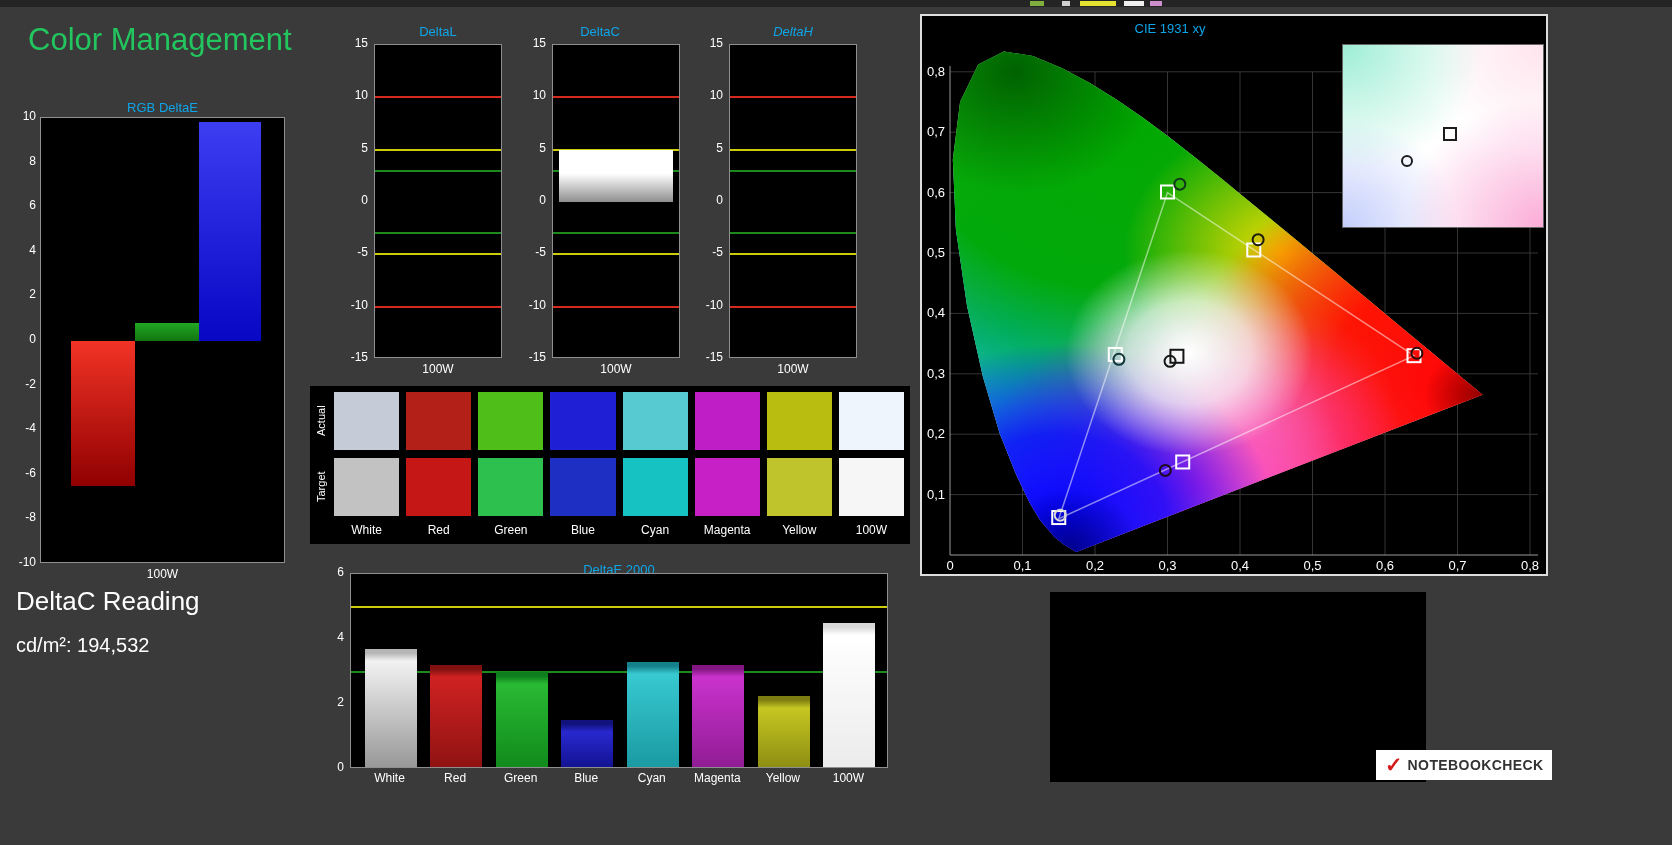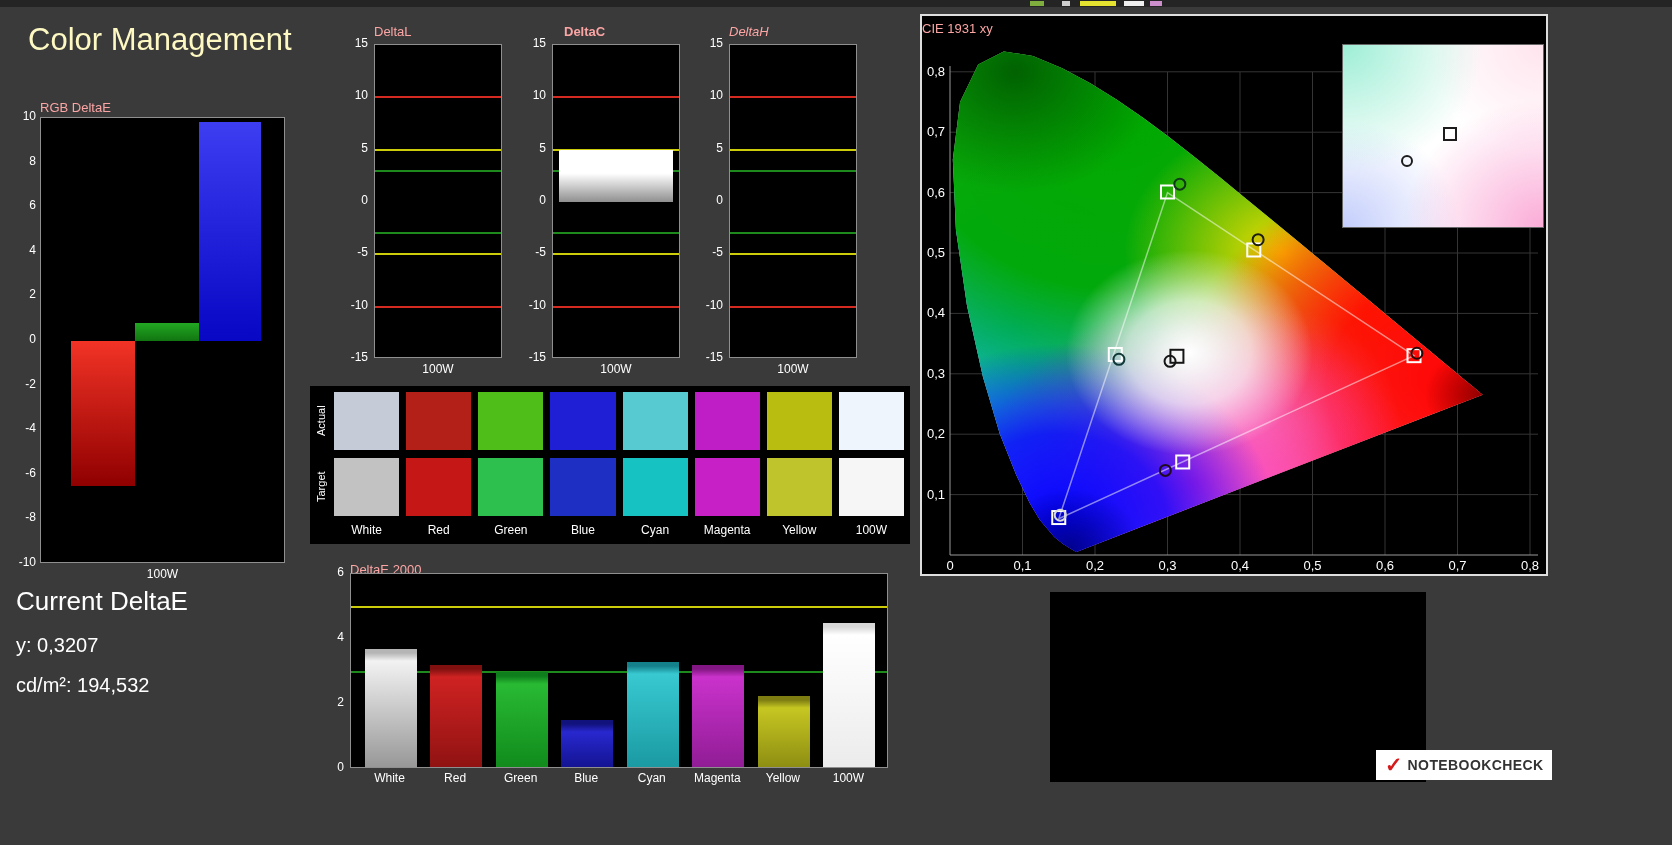--- a/index.html
+++ b/index.html
@@ -1,19 +1,19 @@
 <!DOCTYPE html>
 <html><head>
 <meta charset="utf-8">
 <style>
   * { margin:0; padding:0; box-sizing:border-box; }
   html,body { width:1672px; height:845px; background:#3a3a3a; font-family:"Liberation Sans", sans-serif; color:#fff; overflow:hidden; }
   body { position:relative; }
   .abs { position:absolute; }
-  .chart-title { position:absolute; font-size:13px; color:#fca5a5; }
+  .chart-title { position:absolute; text-align:center; font-size:13px; color:#0ea5e9; }
   .plot { position:absolute; background:#000; border:1px solid #8f8f8f; overflow:hidden; }
   .x-label { position:absolute; text-align:center; font-size:12px; color:#fff; }
   .reading-line { font-size:20px; line-height:40px; color:#fff; }
   .swatch-table { background:#000; }
   .row-label { position:absolute; left:0; width:22px; display:flex; align-items:center; justify-content:center;
                writing-mode:vertical-rl; transform:rotate(180deg); font-size:11px; color:#fff; }
   .swatch-row { position:absolute; left:24px; right:6px; height:58px; display:flex; gap:7px; }
   .swatch-labels { position:absolute; left:24px; right:6px; height:16px; display:flex; gap:7px; }
   .cie-panel { background:#000; border:2px solid #dedede; }
   .inset { position:absolute; border:1px solid #666;
@@ -41,21 +41,21 @@
 <div class="abs" style="left:0;top:0;width:1672px;height:845px;">
 
   <div class="top-strip">
     <span class="strip-bit" style="left:1030px;width:14px;background:#7fae3f;"></span>
     <span class="strip-bit" style="left:1062px;width:8px;background:#cfcfcf;"></span>
     <span class="strip-bit" style="left:1080px;width:36px;background:#e6e330;"></span>
     <span class="strip-bit" style="left:1124px;width:20px;background:#efefef;"></span>
     <span class="strip-bit" style="left:1150px;width:12px;background:#cc8fcc;"></span>
   </div>
 
-  <div class="abs" style="left:28px;top:22px;font-size:31px;font-weight:400;color:#fef9c3;">Color Management</div>
+  <div class="abs" style="left:28px;top:22px;font-size:31px;font-weight:400;color:#22c55e;">Color Management</div>
 
   <div id="rgb-chart" class="abs" style="left:18px;top:96px;width:272px;height:502px;">
     <div class="chart-title" style="left:22px;width:245px;top:4px;">RGB DeltaE</div>
     <div id="rgb-plot" class="plot" style="left:22px;top:21px;width:245px;height:446px;">
         <div style="position: absolute; left: 30px; width: 64px; top: 223px; height: 144.95px; background: linear-gradient(rgb(242, 51, 38), rgb(143, 0, 0));"></div>
         <div style="position: absolute; left: 94px; width: 64px; top: 205.16px; height: 17.84px; background: linear-gradient(rgb(34, 168, 34), rgb(17, 117, 17));"></div>
         <div style="position: absolute; left: 158px; width: 62px; top: 4.46px; height: 218.54px; background: linear-gradient(rgb(61, 61, 242), rgb(7, 7, 196));"></div>
       </div>
     <div class="x-label" style="left:22px;width:245px;top:471px;">100W</div>
   <div style="position: absolute; left: 0px; width: 18px; top: 13px; text-align: right; font-size: 12px; color: rgb(255, 255, 255);">10</div>
@@ -85,21 +85,21 @@
   <div style="position: absolute; left: 0px; width: 26px; top: 14px; text-align: right; font-size: 12px; color: rgb(255, 255, 255);">15</div>
       <div style="position: absolute; left: 0px; width: 26px; top: 66.3333px; text-align: right; font-size: 12px; color: rgb(255, 255, 255);">10</div>
       <div style="position: absolute; left: 0px; width: 26px; top: 118.667px; text-align: right; font-size: 12px; color: rgb(255, 255, 255);">5</div>
       <div style="position: absolute; left: 0px; width: 26px; top: 171px; text-align: right; font-size: 12px; color: rgb(255, 255, 255);">0</div>
       <div style="position: absolute; left: 0px; width: 26px; top: 223.333px; text-align: right; font-size: 12px; color: rgb(255, 255, 255);">-5</div>
       <div style="position: absolute; left: 0px; width: 26px; top: 275.667px; text-align: right; font-size: 12px; color: rgb(255, 255, 255);">-10</div>
       <div style="position: absolute; left: 0px; width: 26px; top: 328px; text-align: right; font-size: 12px; color: rgb(255, 255, 255);">-15</div>
     </div>
 
   <div id="dc-chart" class="abs" style="left:520px;top:22px;width:162px;height:362px;">
-    <div class="chart-title" style="left:44px;width:128px;top:2px;font-weight:bold;">DeltaC</div>
+    <div class="chart-title" style="left:16px;width:128px;top:2px;">DeltaC</div>
     <div id="dc-plot" class="plot" style="left:32px;top:22px;width:128px;height:314px;">
         <div style="position: absolute; left: 0px; right: 0px; top: 51.3333px; height: 2px; background: rgb(212, 42, 32); z-index: 1;"></div>
         <div style="position: absolute; left: 0px; right: 0px; top: 260.667px; height: 2px; background: rgb(212, 42, 32); z-index: 1;"></div>
         <div style="position: absolute; left: 0px; right: 0px; top: 103.667px; height: 2px; background: rgb(204, 204, 10); z-index: 1;"></div>
         <div style="position: absolute; left: 0px; right: 0px; top: 208.333px; height: 2px; background: rgb(204, 204, 10); z-index: 1;"></div>
         <div style="position: absolute; left: 0px; right: 0px; top: 124.6px; height: 2px; background: rgb(30, 138, 30); z-index: 1;"></div>
         <div style="position: absolute; left: 0px; right: 0px; top: 187.4px; height: 2px; background: rgb(30, 138, 30); z-index: 1;"></div>
         <div style="position: absolute; left: 6px; right: 6px; top: 104.667px; height: 52.3333px; z-index: 2; background: linear-gradient(rgb(255, 255, 255) 0%, rgb(255, 255, 255) 45%, rgb(143, 143, 143) 100%);"></div>
       </div>
     <div class="x-label" style="left:32px;width:128px;top:340px;">100W</div>
@@ -161,22 +161,21 @@
         <div style="flex: 1 1 0%; text-align: center; font-size: 12px; color: rgb(255, 255, 255);">Green</div>
         <div style="flex: 1 1 0%; text-align: center; font-size: 12px; color: rgb(255, 255, 255);">Blue</div>
         <div style="flex: 1 1 0%; text-align: center; font-size: 12px; color: rgb(255, 255, 255);">Cyan</div>
         <div style="flex: 1 1 0%; text-align: center; font-size: 12px; color: rgb(255, 255, 255);">Magenta</div>
         <div style="flex: 1 1 0%; text-align: center; font-size: 12px; color: rgb(255, 255, 255);">Yellow</div>
         <div style="flex: 1 1 0%; text-align: center; font-size: 12px; color: rgb(255, 255, 255);">100W</div>
       </div>
   </div>
 
   <div class="abs" style="left:16px;top:586px;width:290px;">
-    <div style="font-size:26px;margin-bottom:8px;color:#fff;">Current DeltaE</div>
-    <div class="reading-line">y: 0,3207</div>
+    <div style="font-size:26px;margin-bottom:8px;color:#fff;">DeltaC Reading</div>
     <div class="reading-line">cd/m²: 194,532</div>
   </div>
 
   <div id="de-chart" class="abs" style="left:330px;top:550px;width:562px;height:245px;">
     <div class="chart-title" style="left:20px;width:538px;top:12px;">DeltaE 2000</div>
     <div id="de-plot" class="plot" style="left:20px;top:23px;width:538px;height:195px;">
         <div style="position: absolute; left: 0px; right: 0px; top: 31.5px; height: 2px; background: rgb(204, 204, 10); z-index: 1;"></div>
         <div style="position: absolute; left: 0px; right: 0px; top: 96.5px; height: 2px; background: rgb(30, 138, 30); z-index: 1;"></div>
         <div style="position: absolute; left: 13.5556px; width: 52px; top: 74.75px; height: 120.25px; z-index: 2; background: linear-gradient(rgb(181, 181, 181) 0px, rgb(181, 181, 181) 4px, rgb(242, 242, 242) 12px, rgb(150, 150, 150) 100%);"></div>
         <div style="position: absolute; left: 79.1111px; width: 52px; top: 91px; height: 104px; z-index: 2; background: linear-gradient(rgb(128, 16, 16) 0px, rgb(128, 16, 16) 4px, rgb(207, 34, 34) 12px, rgb(143, 18, 18) 100%);"></div>

